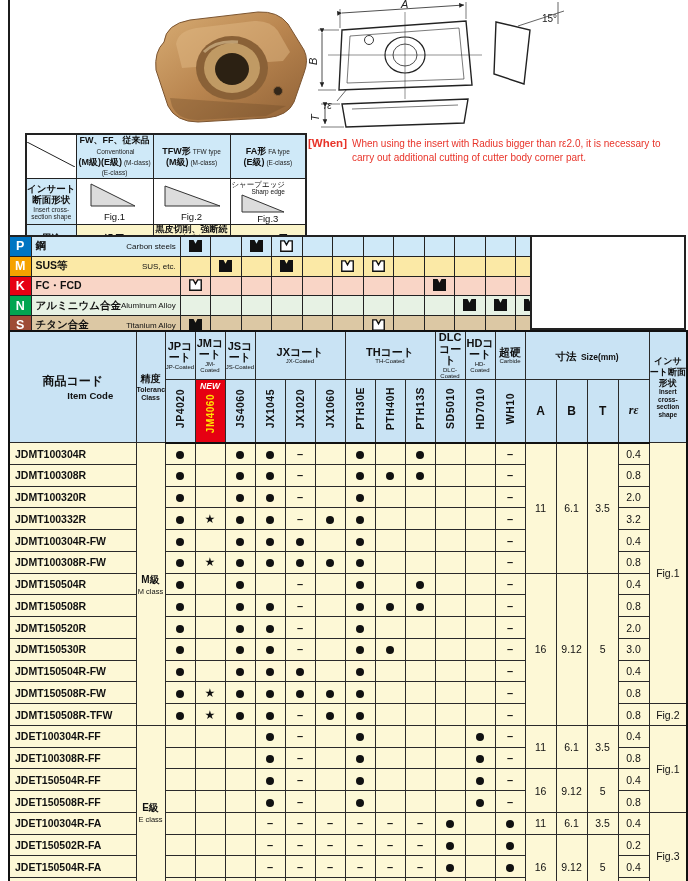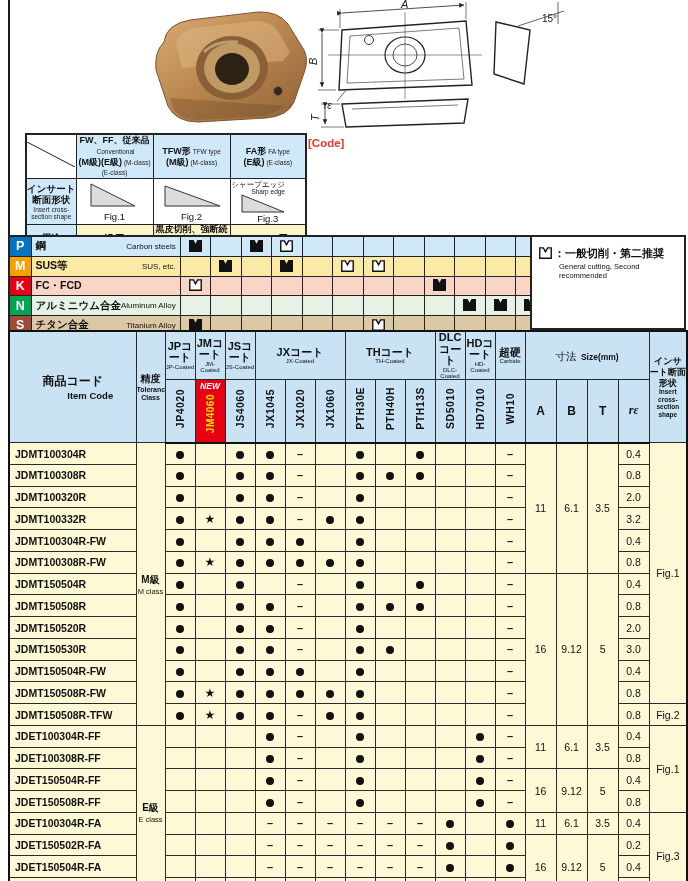--- a/index.html
+++ b/index.html
@@ -63,21 +63,21 @@
   .h-tol .jp{font-weight:bold;font-size:10px;}
   .h-tol .en{font-size:7px;line-height:1.1;}
   .h-group{height:28px;}
   .h-group .jp{font-weight:bold;font-size:11px;line-height:1.05;}
   .h-group .en{font-size:6px;font-weight:normal;display:block;}
   .h-grade{height:62px;}
   .vtext{display:inline-block;writing-mode:vertical-rl;transform:rotate(180deg);font-weight:bold;font-size:10.5px;letter-spacing:0.5px;}
   .h-grade.new{background:#e60012;position:relative;}
   .h-grade.new .vtext{color:#ffe100;margin-top:10px;font-size:10px;}
   .newtag{position:absolute;top:1px;left:0;right:0;color:#fff;font-style:italic;font-weight:bold;font-size:8.5px;text-align:center;}
-  .h-size .jp{font-weight:normal;font-size:10.5px;}
+  .h-size .jp{font-weight:bold;font-size:10.5px;}
   .h-size .en{font-size:8.5px;}
   .h-sizecol{font-weight:bold;font-size:12px;}
   .h-sizecol.ital{font-style:italic;font-family:"Liberation Serif",serif;}
   .h-shape .jp{font-weight:bold;font-size:9px;line-height:1.2;}
   .h-shape .en{font-size:6.5px;line-height:1.15;}
   .main-table tbody tr{height:21.76px;}
   .main-table tbody td{background:#fdf8d6;font-size:10.5px;}
   td.code{background:#cfe9f8;text-align:left;padding-left:5px;font-weight:bold;font-size:11px;white-space:nowrap;}
   td.tol .jp{font-weight:bold;font-size:10px;display:block;}
   td.tol .en{font-size:7.5px;display:block;}
@@ -228,21 +228,22 @@
       <td>
         <div class="use-jp">アルミ用</div>
         <div class="use-en">Aluminum use</div>
       </td>
     </tr>
   </tbody>
     </table>
 
   <div class="notes">
     <div class="note-row">
-      <span class="note-label">[Code]</span>
+      <span class="note-label">[When]</span>
+      <span class="note-en">When using the insert with Radius bigger than rε2.0, it is necessary to carry out additional cutting of cutter body corner part.</span>
     </div>
   </div>
 
   <table class="mat-table" id="mat-table">
     <colgroup>
       <col style="width:22px">
         <col style="width:134px">
       <col style="width:30.5px">
         <col style="width:30.5px">
         <col style="width:30.5px">
@@ -387,29 +388,20 @@
           <td style="background: rgb(220, 200, 164);"></td>
           <td style="background: rgb(220, 200, 164);"></td>
           <td style="background: rgb(220, 200, 164);"></td>
           <td style="background: rgb(220, 200, 164);"></td>
           <td style="background: rgb(220, 200, 164);"></td>
         </tr>
       </tbody>
   </table>
 
   <div class="legend">
-    <div class="leg-item">
-      <div class="leg-line">
-          <span class="mk"><svg width="13" height="12" viewBox="0 0 12 11">
-              <path d="M0.7,0.8 H4.0 L6,4.4 L8.0,0.8 H11.3 V10.3 H0.7 Z" fill="#fff" stroke="#111" stroke-width="1.3"></path>
-            </svg></span>
-          <span>：一般切削・第二推奨</span>
-        </div>
-      <div class="leg-en">General cutting, Second recommended</div>
-    </div>
   </div>
 
   <table class="main-table" id="main-table">
     <colgroup>
       <col style="width:127px">
         <col style="width:29px">
       <col style="width:30px">
         <col style="width:30px">
         <col style="width:30px">
         <col style="width:30px">

